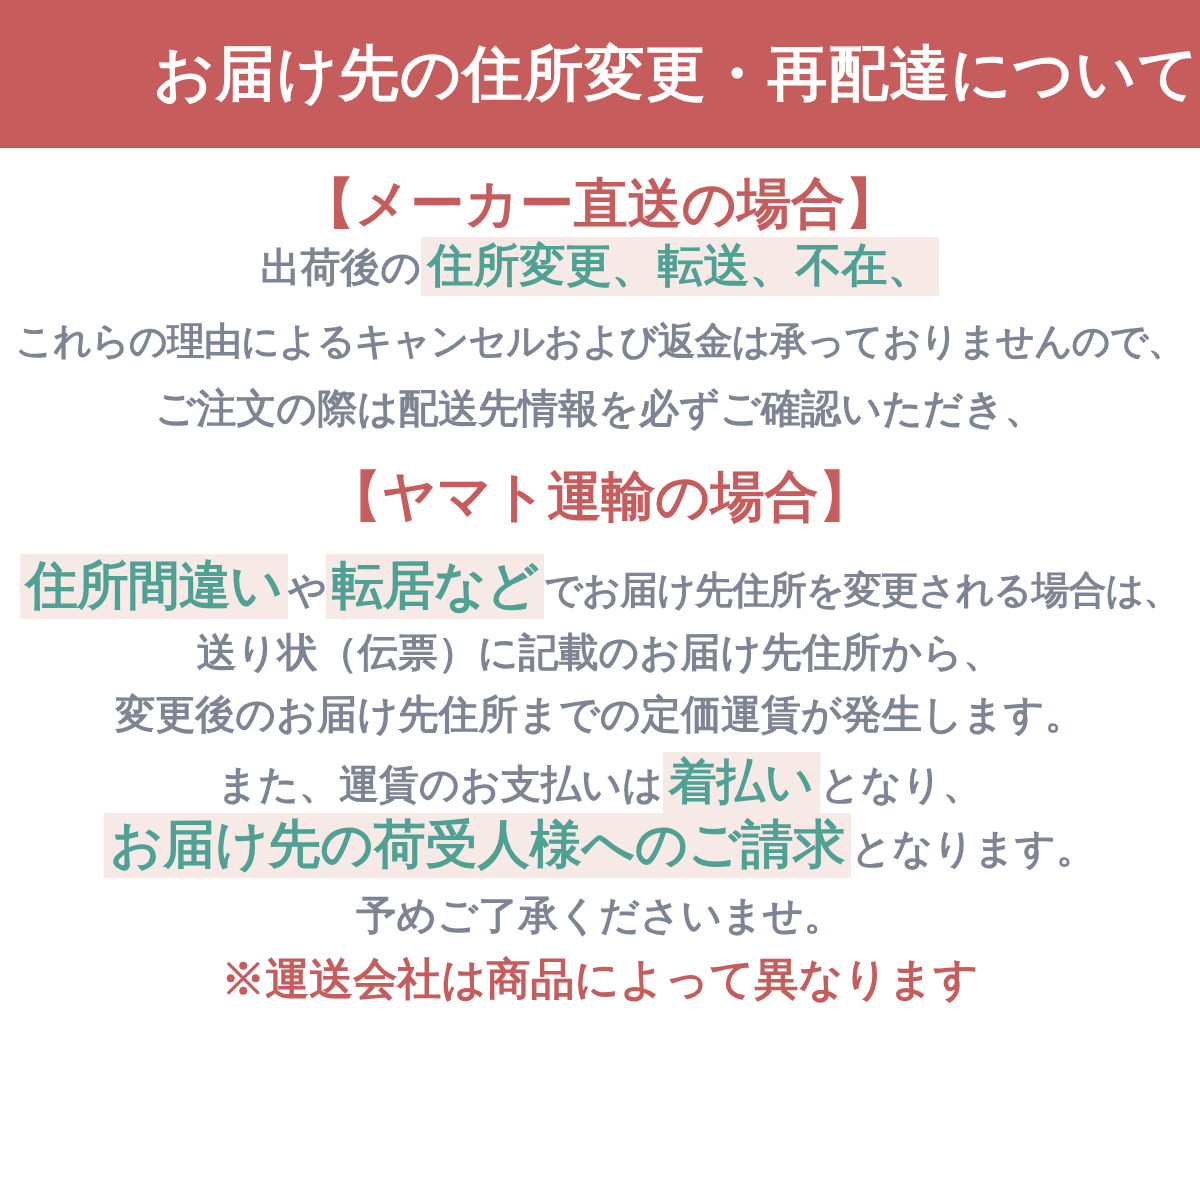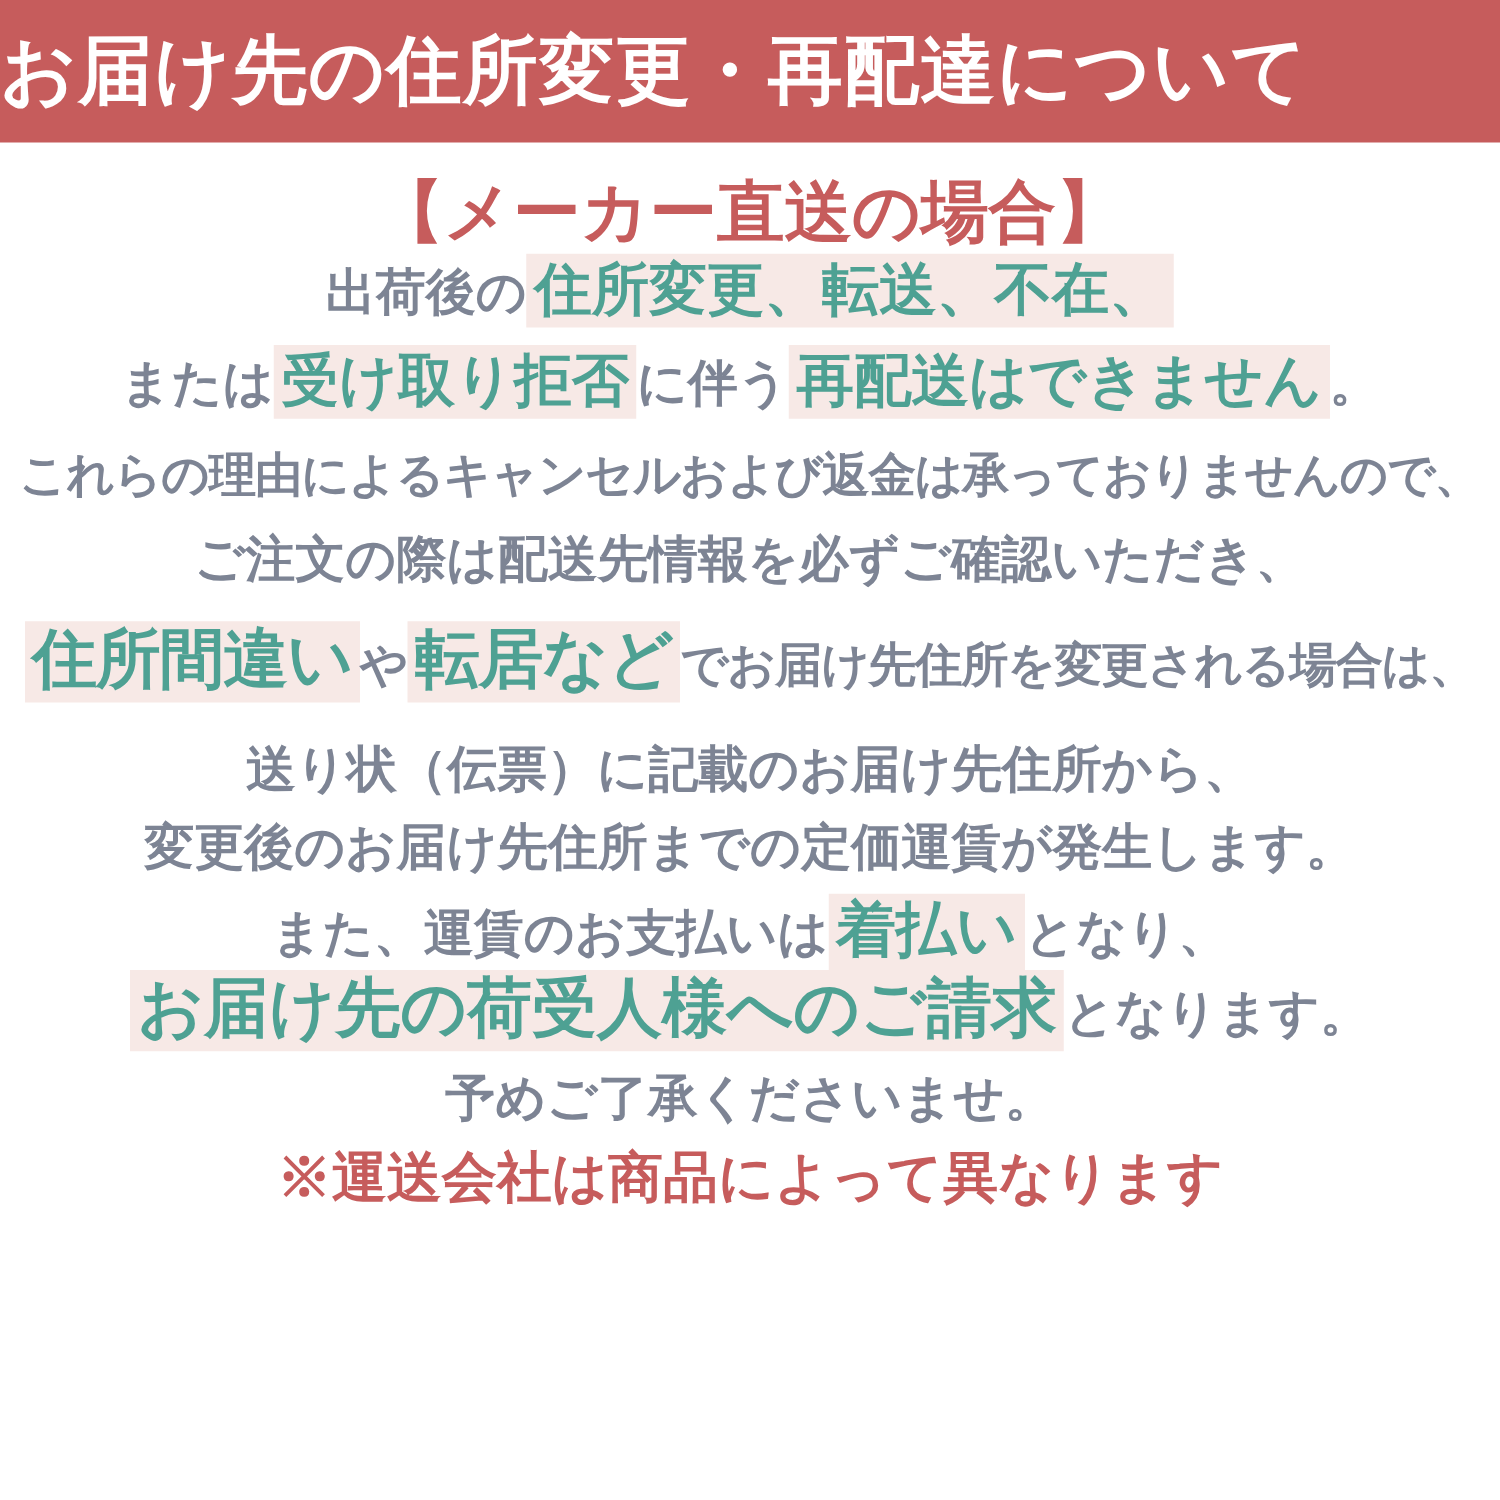--- a/index.html
+++ b/index.html
@@ -9,25 +9,25 @@
   body {
     width: 1200px;
     height: 1200px;
     background: #ffffff;
     overflow: hidden;
     font-family: "DejaVu Sans", "Liberation Sans", sans-serif;
     font-weight: bold;
   }
   .header {
     width: 1200px;
-    height: 114px;
+    height: 148px;
     background: #c65c5c;
     display: flex;
     align-items: center;
-    justify-content: flex-start;
+    justify-content: flex-end;
   }
   .header-title {
     color: #ffffff;
     font-size: 60px;
     letter-spacing: 1px;
     white-space: nowrap;
   }
   .content {
     display: flex;
     flex-direction: column;
@@ -69,21 +69,21 @@
 
   
   .mt-h1  { margin-top: 24px; }
   .mt-s1l1 { }
   .mt-s1l2 { margin-top: 16px; }
   .mt-s1l3 { margin-top: 24px; }
   .mt-s1l4 { margin-top: 18px; }
   .mt-s1l5 { margin-top: 15px; }
   .mt-h2  { margin-top: 31px; }
   .mt-s2l1 { margin-top: 23px; }
-  .mt-s2l2 { margin-top: 30px; }
+  .mt-s2l2 { margin-top: 10px; }
   .mt-s2l3 { margin-top: 12px; text-align: center; }
   .mt-s2l4 { margin-top: 12px; }
   .mt-s2l5 { margin-top: 0; }
   .mt-s2l6 { margin-top: 14px; }
   .mt-fn  { margin-top: 11px; }
 </style>
 </head>
 <body>
 
 <div class="header">
@@ -91,33 +91,31 @@
 </div>
 
 <div class="content">
 
   <div class="section-heading mt-h1">【メーカー直送の場合】</div>
 
   <div class="line fs40 mt-s1l1">
     <span>出荷後の</span><span class="hl hl46">住所変更、転送、不在、</span>
   </div>
 
-  <div class="line fs40 mt-s1l2">
-    <span>または</span><span class="hl hl46">受け取り拒否</span><span>に伴う</span><span class="hl hl46">再配送はできません</span><span>。</span>
-  </div>
 
   <div class="line fs38 tight mt-s1l3">
     <span>これらの理由によるキャンセルおよび返金は承っておりませんので、</span>
   </div>
 
   <div class="line fs40 mt-s1l4">
     <span>ご注文の際は配送先情報を必ずご確認いただき、</span>
   </div>
 
 
+  <div class="section-heading mt-h2">【ヤマト運輸の場合】</div>
 
   <div class="line fs38 tight mt-s2l1">
     <span class="hl hl52">住所間違い</span><span>や</span><span class="hl hl52">転居など</span><span>でお届け先住所を変更される場合は、</span>
   </div>
 
   <div class="line fs40 mt-s2l2">
     <span>送り状（伝票）に記載のお届け先住所から、</span>
   </div>
 
   <div class="line fs40 mt-s2l3">

